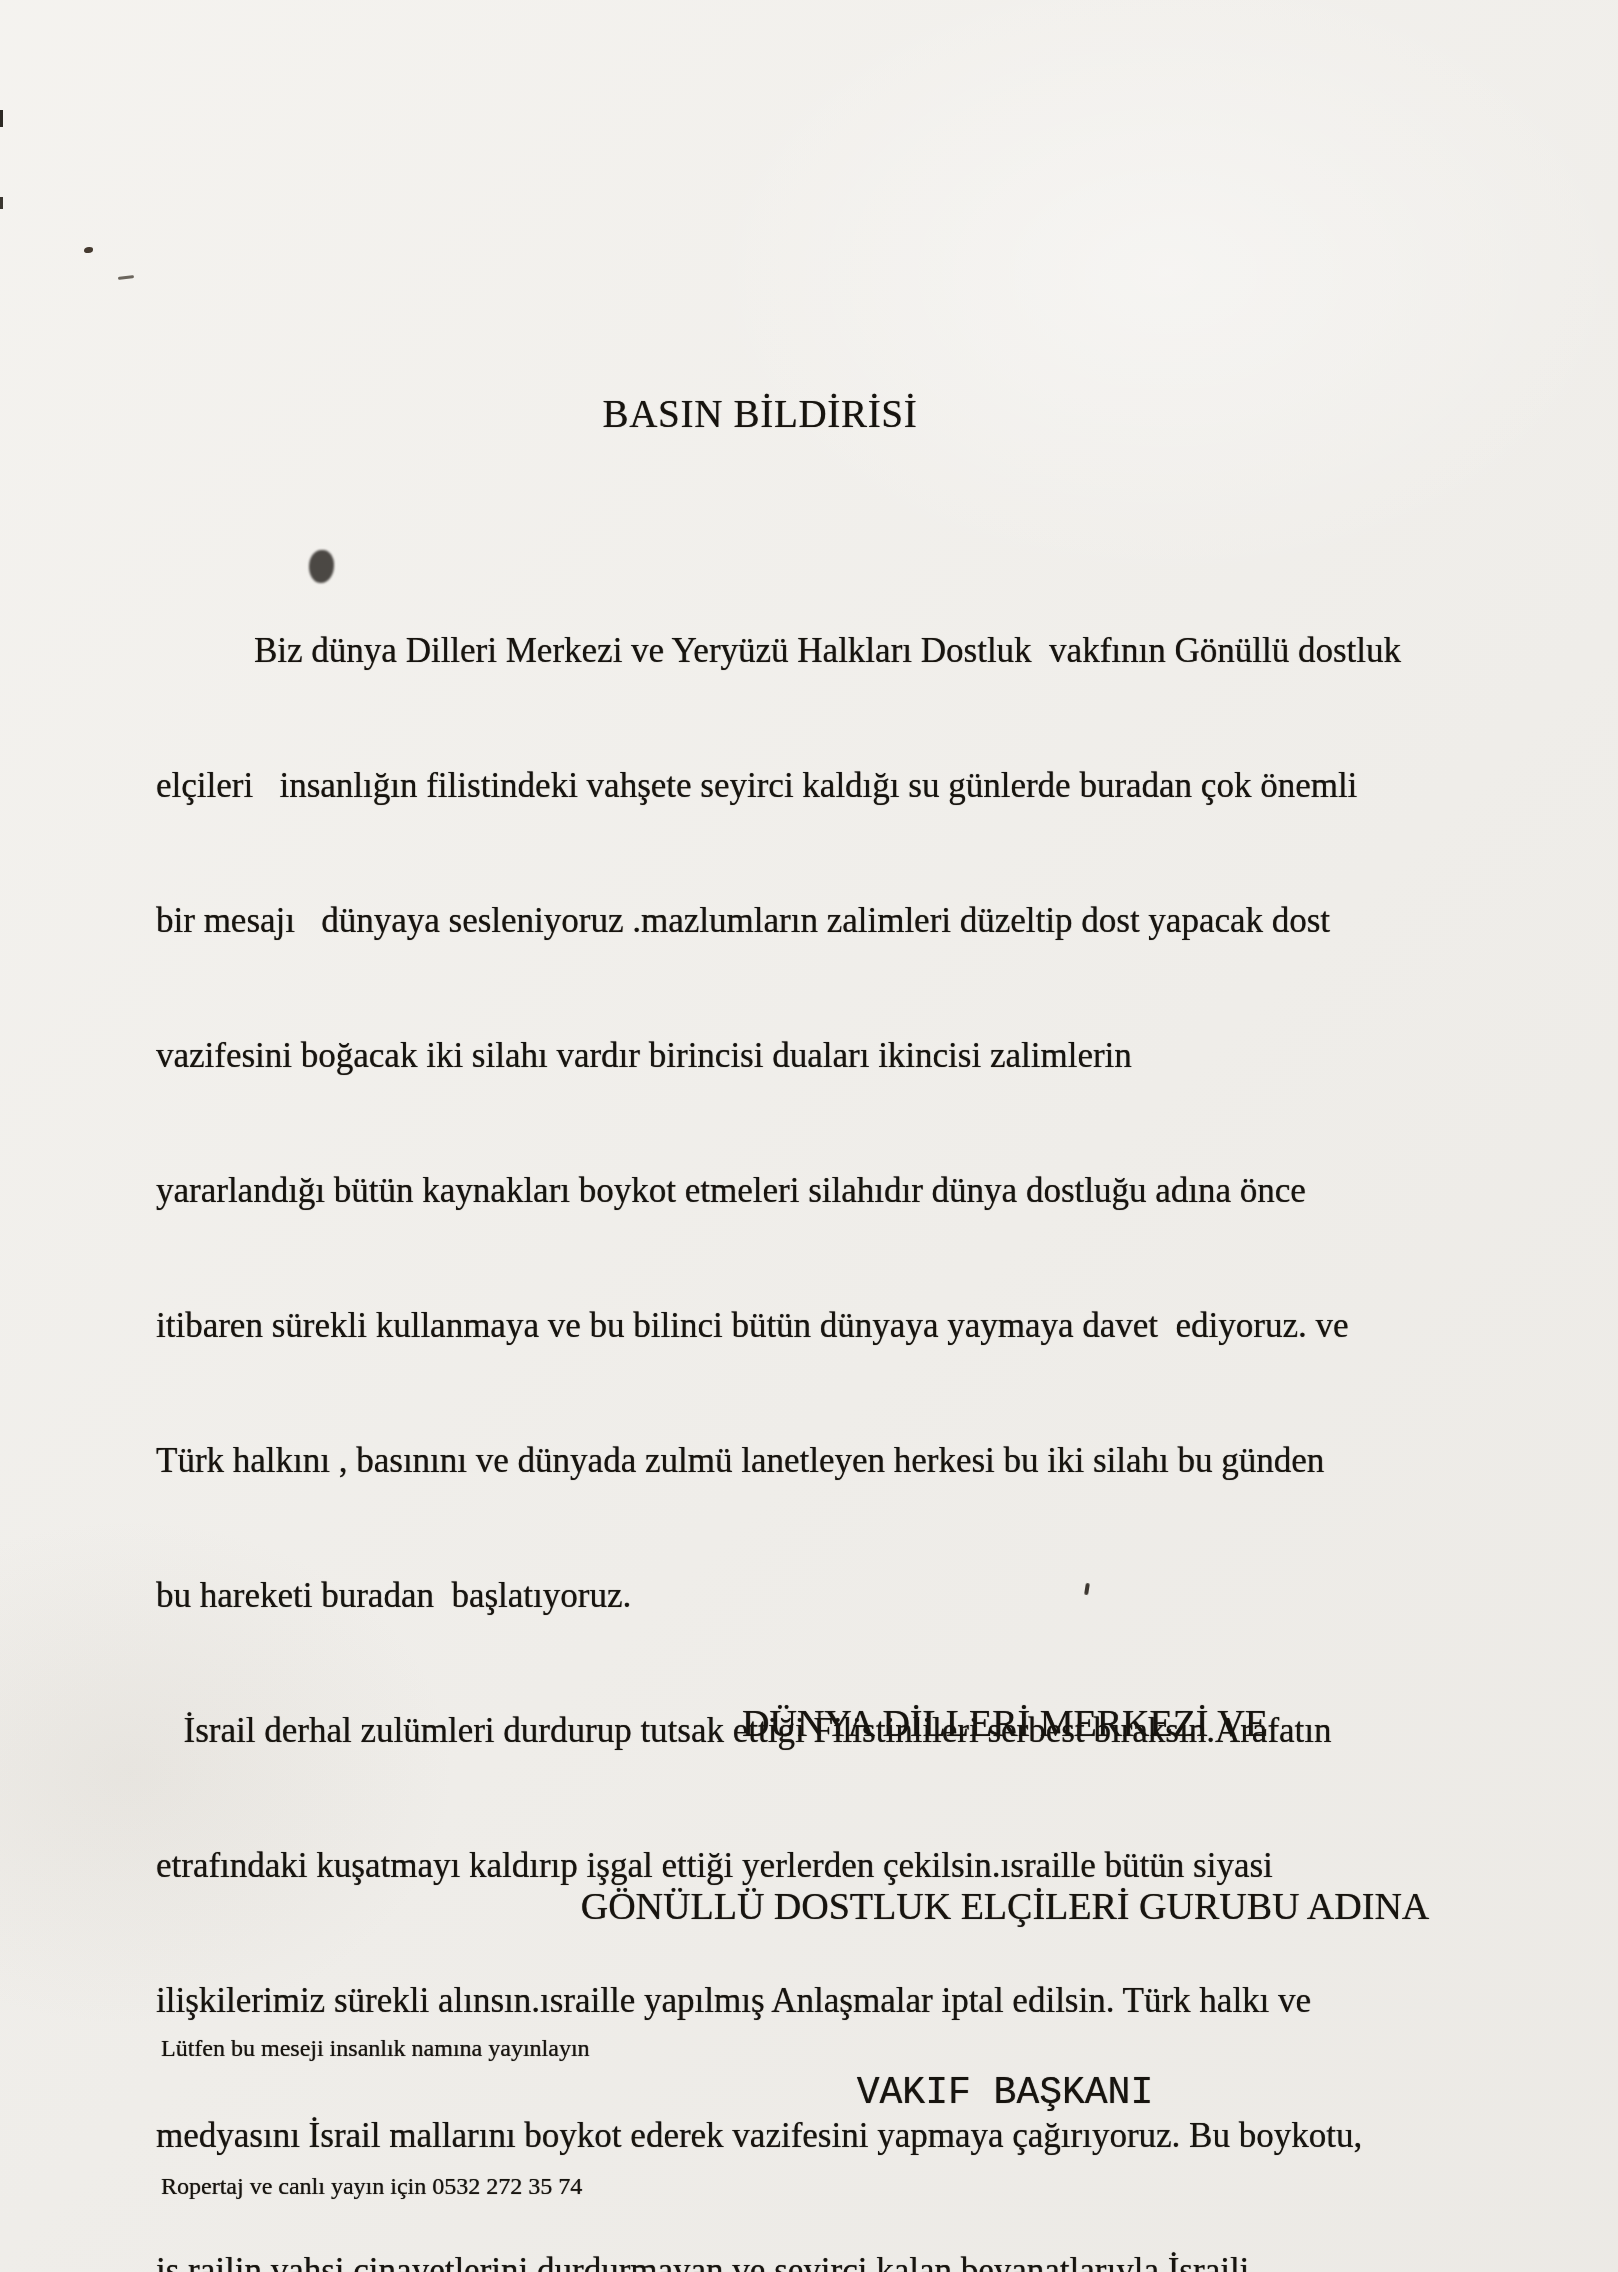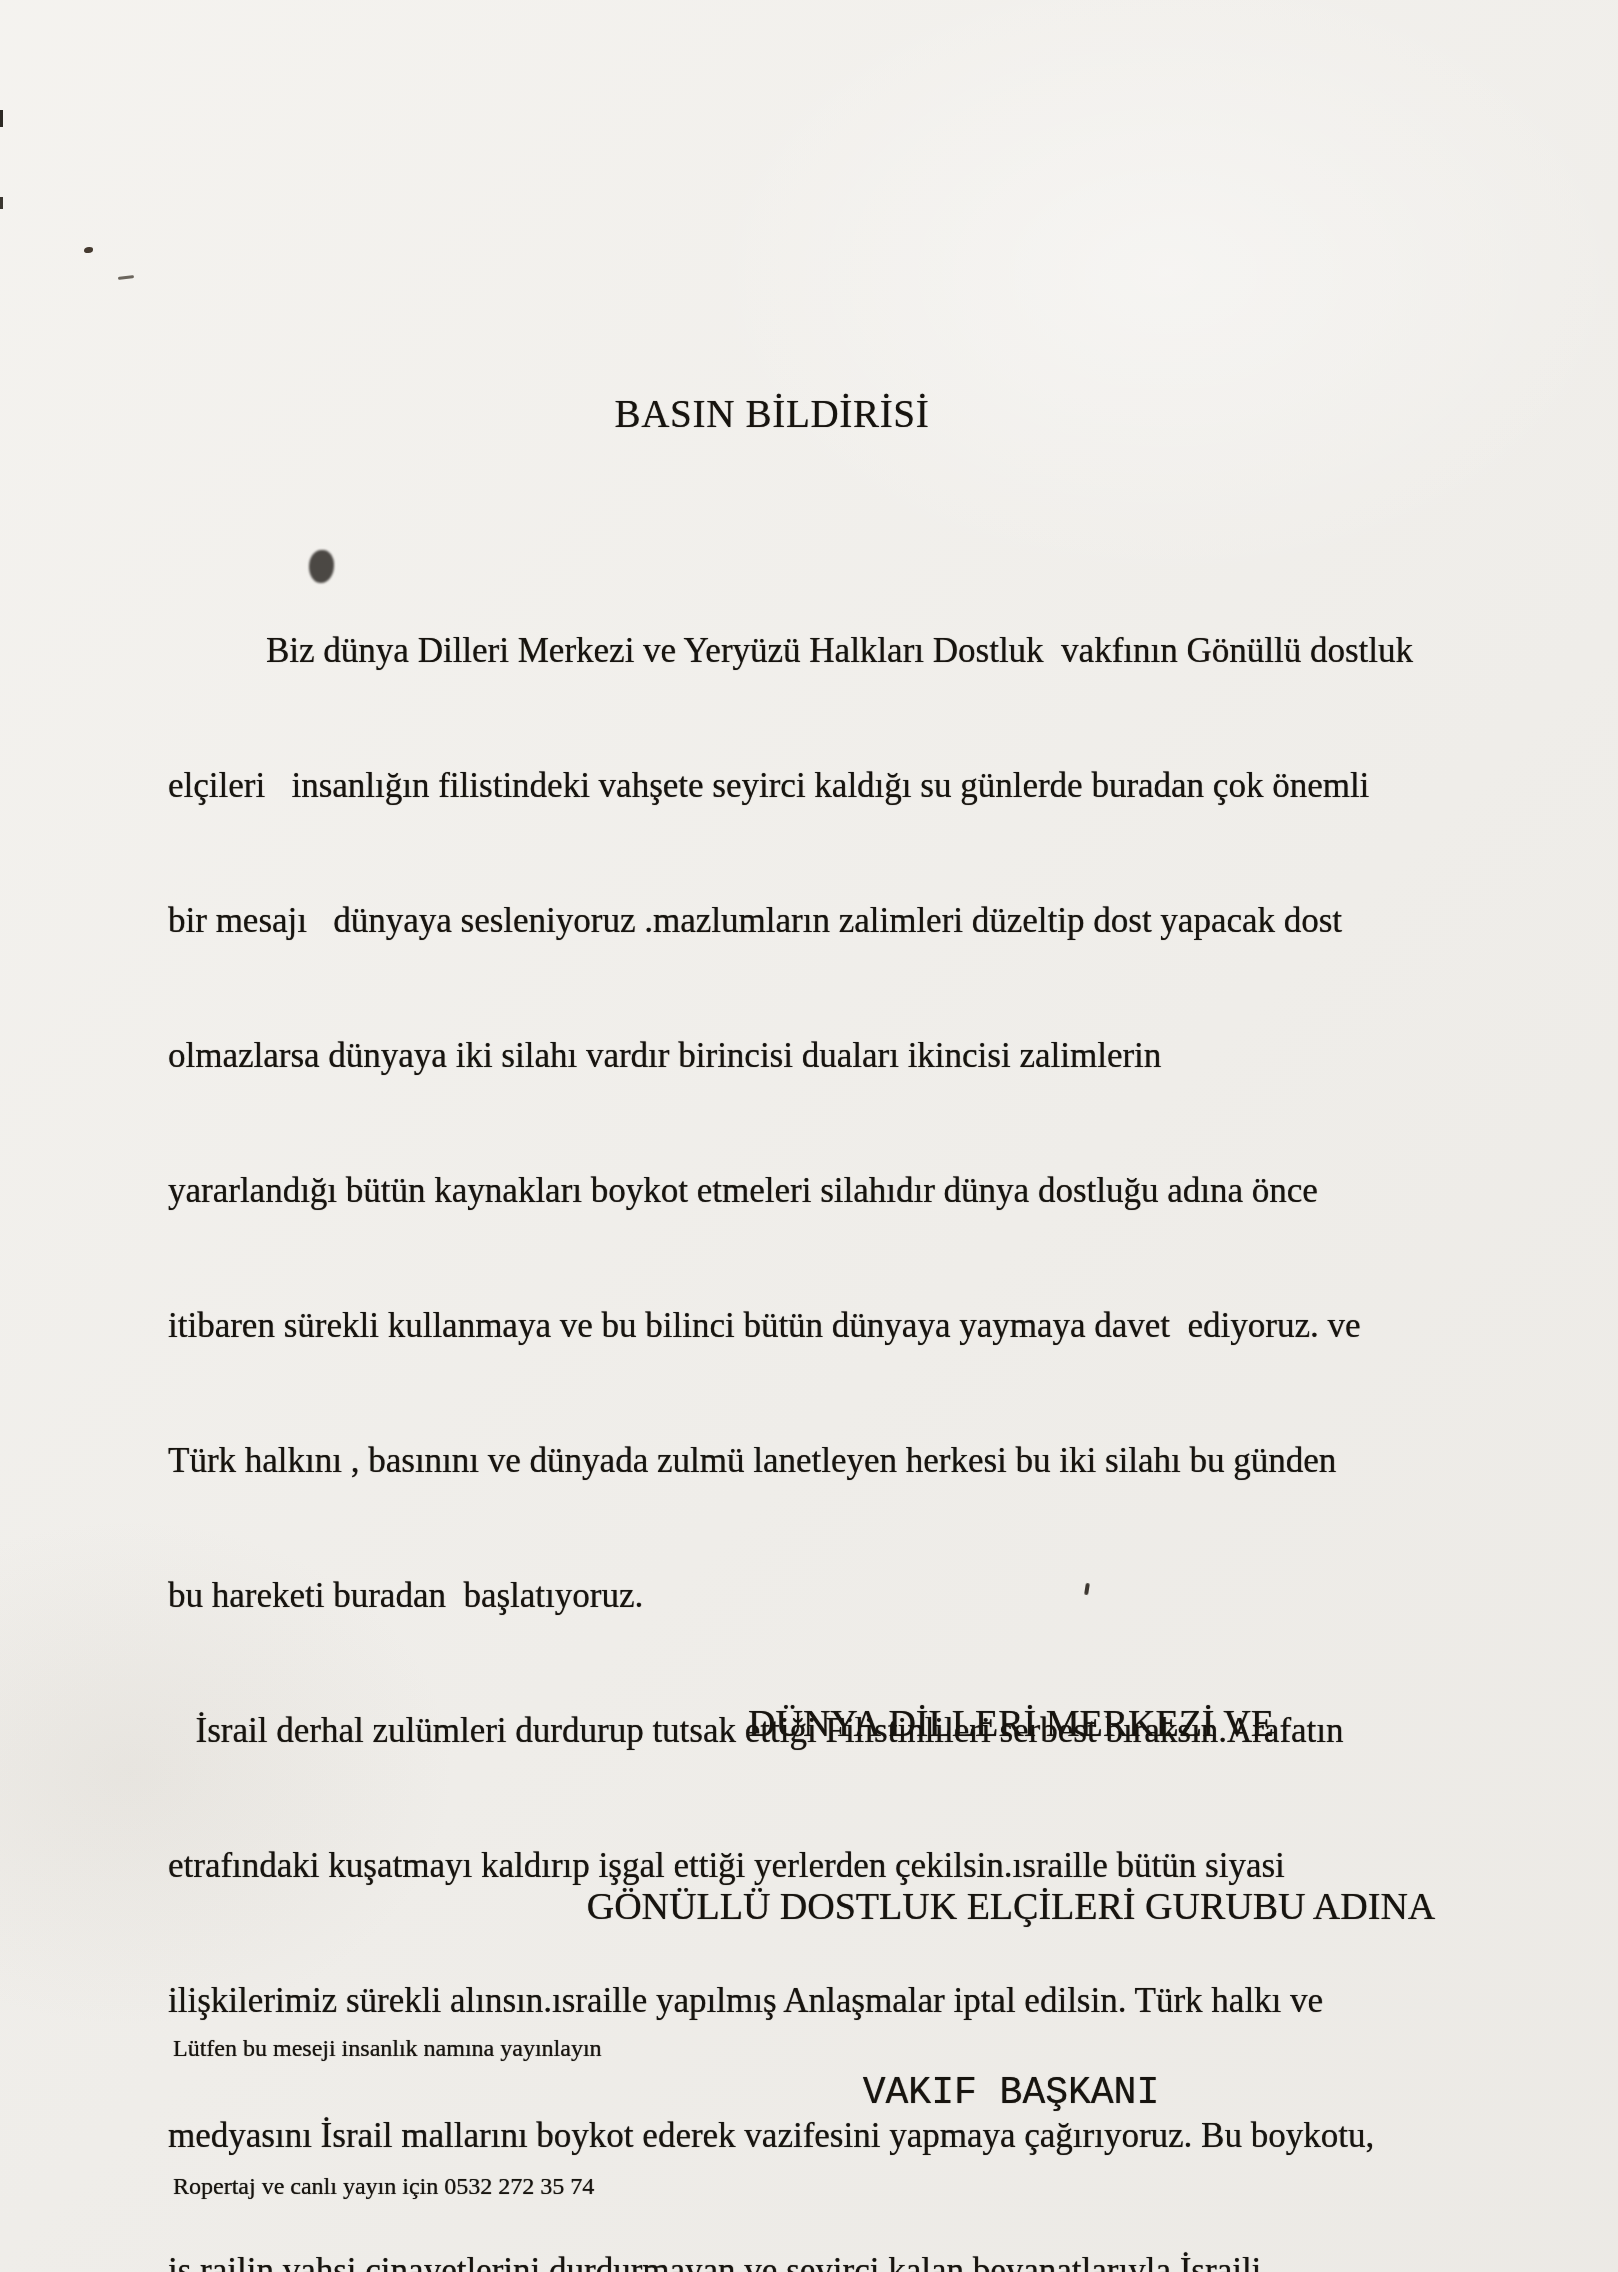--- a/index.html
+++ b/index.html
@@ -16,21 +16,20 @@
   .paper-texture {
     position: absolute; inset: 0;
     background:
       radial-gradient(ellipse 788px 525px at 72% 12%, rgba(255,255,255,0.35), rgba(255,255,255,0) 60%),
       radial-gradient(ellipse 591px 460px at 8% 78%, rgba(187,180,168,0.16), rgba(187,180,168,0) 55%),
       linear-gradient(135deg, rgba(255,255,255,0.12) 0%, rgba(0,0,0,0.015) 55%, rgba(120,112,100,0.06) 100%);
     pointer-events: none;
   }
   .txt {
     text-shadow: 0 0 0.9px rgba(25,20,14,0.65), 0.4px 0.3px 0.4px rgba(25,20,14,0.25);
-    margin-left: 12px;
   }
   .doc-title {
     position: absolute;
     top: 391px;
     left: 156px;
     width: 1208px;
     text-align: center;
     font-size: 39px;
     letter-spacing: 0.7px;
     white-space: pre;
@@ -117,21 +116,21 @@
 <body>
 
 <div class="paper-texture"></div>
 
 <div class="doc-title txt">BASIN BİLDİRİSİ</div>
 
 <div class="body-block">
   <div class="body-line txt">Biz dünya Dilleri Merkezi ve Yeryüzü Halkları Dostluk  vakfının Gönüllü dostluk</div>
   <div class="body-line txt">elçileri   insanlığın filistindeki vahşete seyirci kaldığı su günlerde buradan çok önemli</div>
   <div class="body-line txt">bir mesajı   dünyaya sesleniyoruz .mazlumların zalimleri düzeltip dost yapacak dost</div>
-  <div class="body-line txt">olmazlarsa dünyaya iki silahı vardır birincisi duaları ikincisi zalimlerin</div>
+  <div class="body-line txt">vazifesini boğacak iki silahı vardır birincisi duaları ikincisi zalimlerin</div>
   <div class="body-line txt">yararlandığı bütün kaynakları boykot etmeleri silahıdır dünya dostluğu adına önce</div>
   <div class="body-line txt">itibaren sürekli kullanmaya ve bu bilinci bütün dünyaya yaymaya davet  ediyoruz. ve</div>
   <div class="body-line txt">Türk halkını , basınını ve dünyada zulmü lanetleyen herkesi bu iki silahı bu günden</div>
   <div class="body-line txt">bu hareketi buradan  başlatıyoruz.</div>
   <div class="body-line txt">İsrail derhal zulümleri durdurup tutsak ettiği Filistinlileri serbest bıraksın.Arafatın</div>
   <div class="body-line txt">etrafındaki kuşatmayı kaldırıp işgal ettiği yerlerden çekilsin.ısraille bütün siyasi</div>
   <div class="body-line txt">ilişkilerimiz sürekli alınsın.ısraille yapılmış Anlaşmalar iptal edilsin. Türk halkı ve</div>
   <div class="body-line txt">medyasını İsrail mallarını boykot ederek vazifesini yapmaya çağırıyoruz. Bu boykotu,</div>
   <div class="body-line txt">is railin vahşi cinayetlerini durdurmayan ve seyirci kalan beyanatlarıyla İsraili</div>
   

